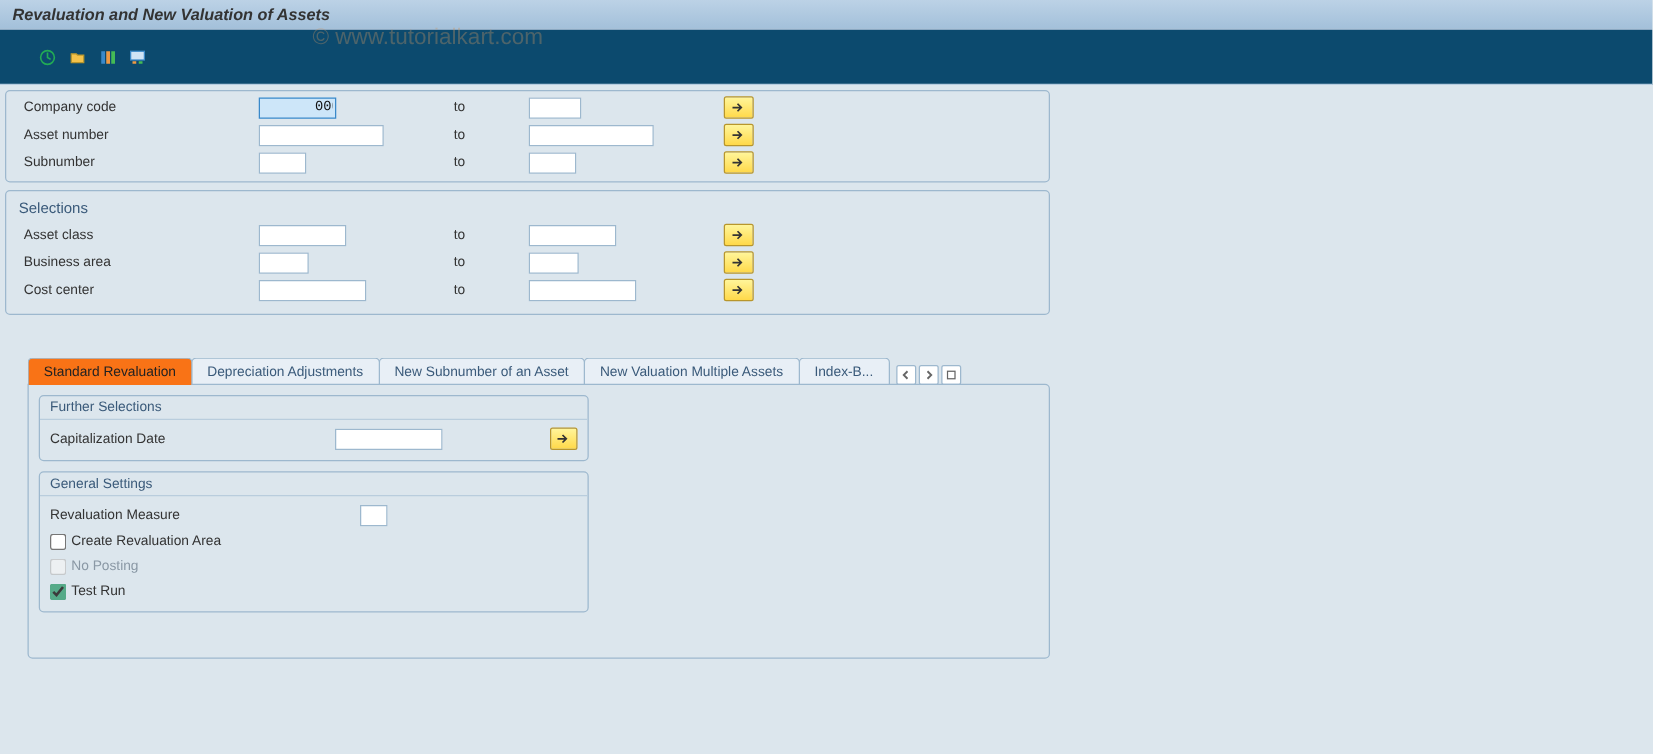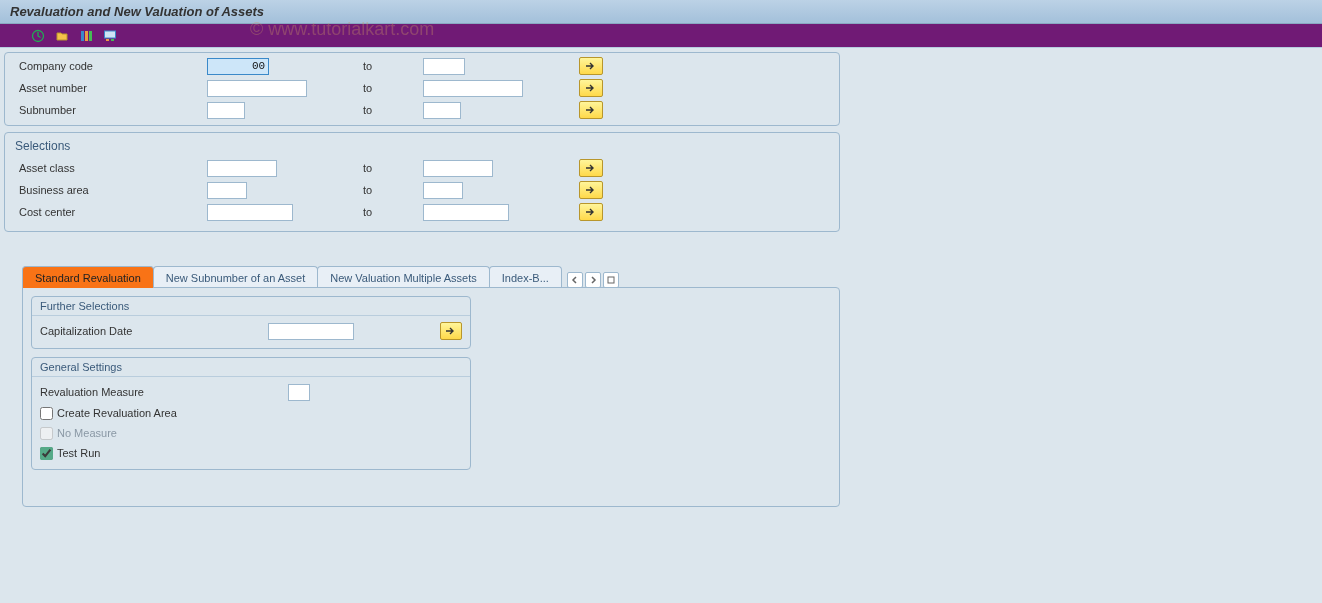--- a/index.html
+++ b/index.html
@@ -20,24 +20,24 @@
       display: flex;
       align-items: center;
     }
     .title-text {
       font-weight: bold;
       font-style: italic;
       font-size: 13px;
       color: #333;
     }
     .toolbar {
-      background: #701a75;
+      background: #0c4a6e;
       border-bottom: 1px solid #b7cde0;
       padding: 3px 28px;
-      height: 24px;
+      height: 44px;
       display: flex;
       align-items: center;
       gap: 4px;
       position: relative;
     }
     .toolbar-btn {
       width: 20px;
       height: 20px;
       display: inline-flex;
       align-items: center;
@@ -333,20 +333,23 @@
       </span>
     </div>
   </div>
 
   <div class="tabstrip">
     <div class="tabs">
       <div class="tab active">
           <span>Standard Revaluation</span>
         </div>
       <div class="tab">
+          <span>Depreciation Adjustments</span>
+        </div>
+      <div class="tab">
           <span>New Subnumber of an Asset</span>
         </div>
       <div class="tab">
           <span>New Valuation Multiple Assets</span>
         </div>
       <div class="tab">
           <span>Index-B...</span>
         </div>
       <div class="tab-nav">
         <span class="tab-nav-btn">
@@ -390,21 +393,21 @@
           <div class="srow">
             <div class="slbl">Revaluation Measure</div>
             <input class="sap" style="width: 22px;">
           </div>
           <label class="chk">
             <input type="checkbox" style="">
             <span>Create Revaluation Area</span>
           </label>
           <label class="chk disabled">
             <input type="checkbox" disabled="" style="">
-            <span>No Measure</span>
+            <span>No Posting</span>
           </label>
           <label class="chk">
             <input type="checkbox" checked="" style="">
             <span>Test Run</span>
           </label>
         </div>
       </div>
 
     </div>
   </div>

